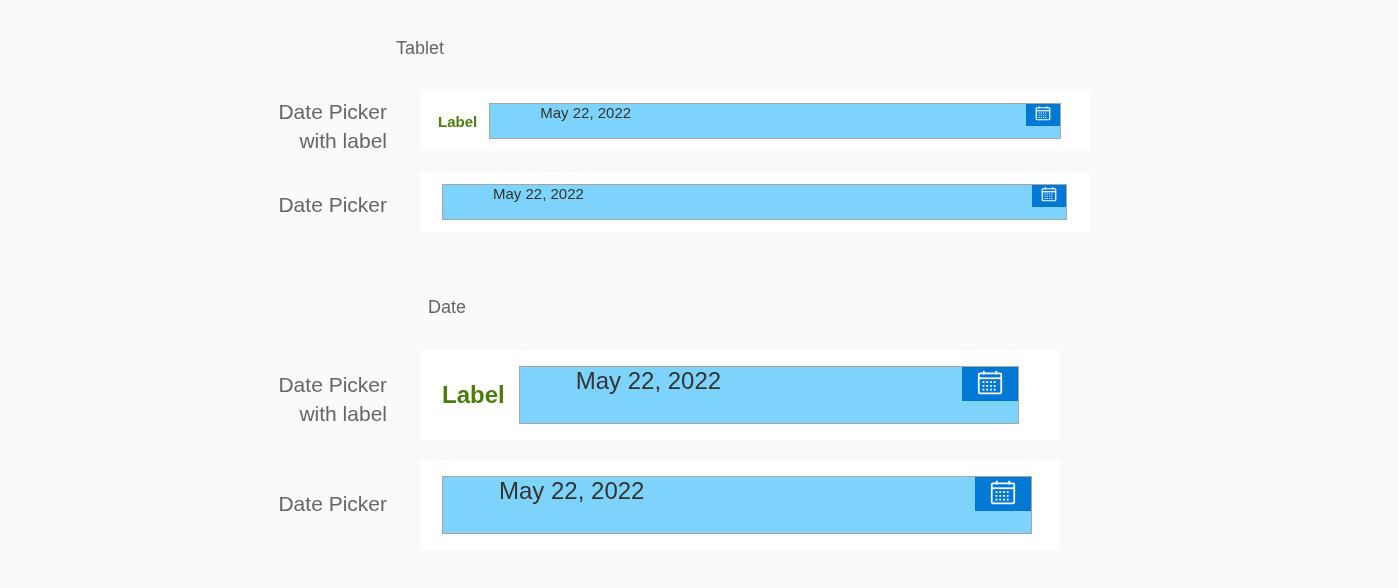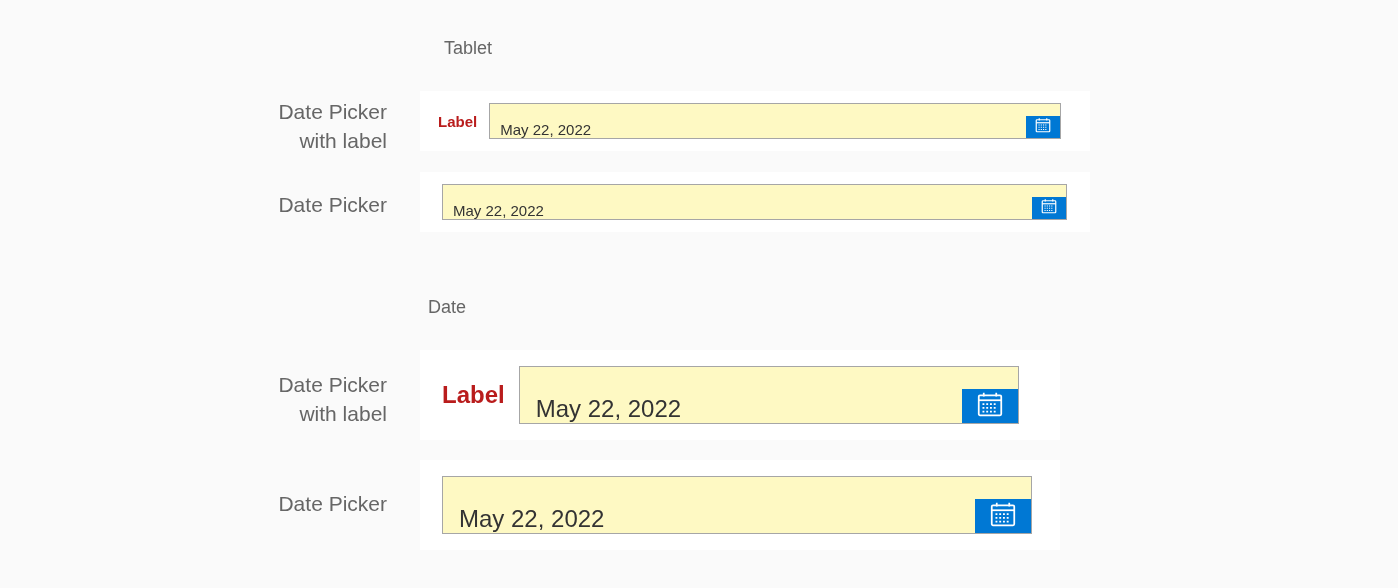--- a/index.html
+++ b/index.html
@@ -35,35 +35,36 @@
       line-height: 1.4;
     }
     .demo-box {
       position: absolute;
       background: #ffffff;
       display: flex;
       align-items: center;
     }
     .field-label {
       font-weight: 600;
-      color: #b91c1c;
+      color: #4d7c0f;
       padding: 0 12px 0 18px;
     }
     .field-label.small {
       font-size: 15px;
     }
     .field-label.large {
       font-size: 24px;
       padding: 0 14px 0 22px;
     }
     .input-wrap {
       display: flex;
-      align-items: flex-end;
+      align-items: flex-start;
       border: 1.5px solid #a6a6a6;
-      background: #fef9c3;
+      background: #7dd3fc;
+      padding-left: 40px;
     }
     .input-value {
       color: #333;
       display: flex;
       align-items: center;
       padding-left: 10px;
       flex: 1;
     }
     .input-value.small {
       font-size: 15px;
@@ -82,21 +83,21 @@
     .cal-btn svg {
       stroke: #fff;
       fill: none;
     }
   </style>
 </head>
 <body>
 
 <div class="container">
 
-  <div class="section-heading" style="left:444px; top:38px;">Tablet</div>
+  <div class="section-heading" style="left:396px; top:38px;">Tablet</div>
 
   <div class="row-label" style="left:247px; top:97px;">Date Picker<br>with label</div>
 
   <div class="demo-box" style="left:420px; top:91px; width:670px; height:60px;">
     <span class="field-label small">Label</span>
     <div class="input-wrap" style="width:572px; height:36px;">
       <span class="input-value small">May 22, 2022</span>
       <div class="cal-btn" style="width:34px;">
         <span>
           <svg width="18" height="18" viewBox="0 0 24 24" stroke-width="1.6">

